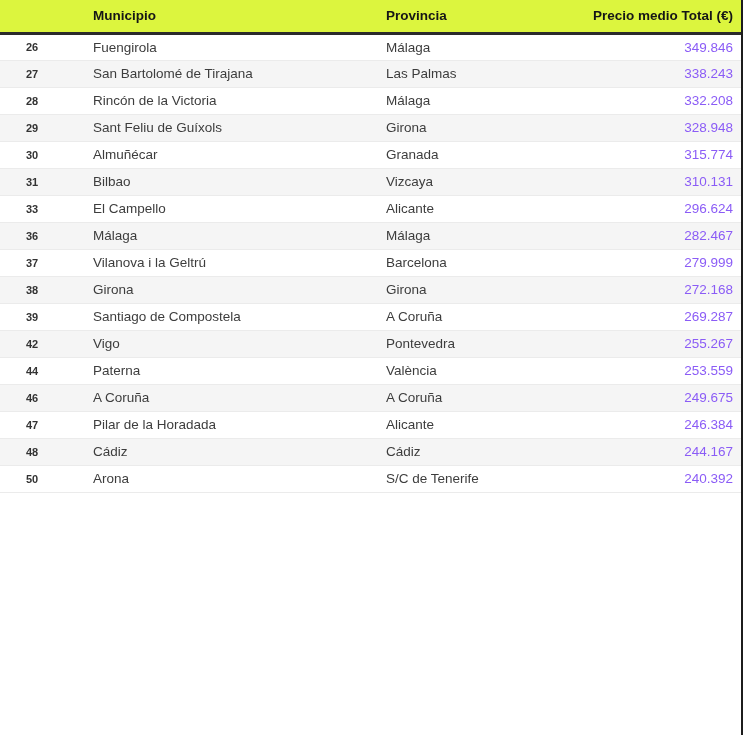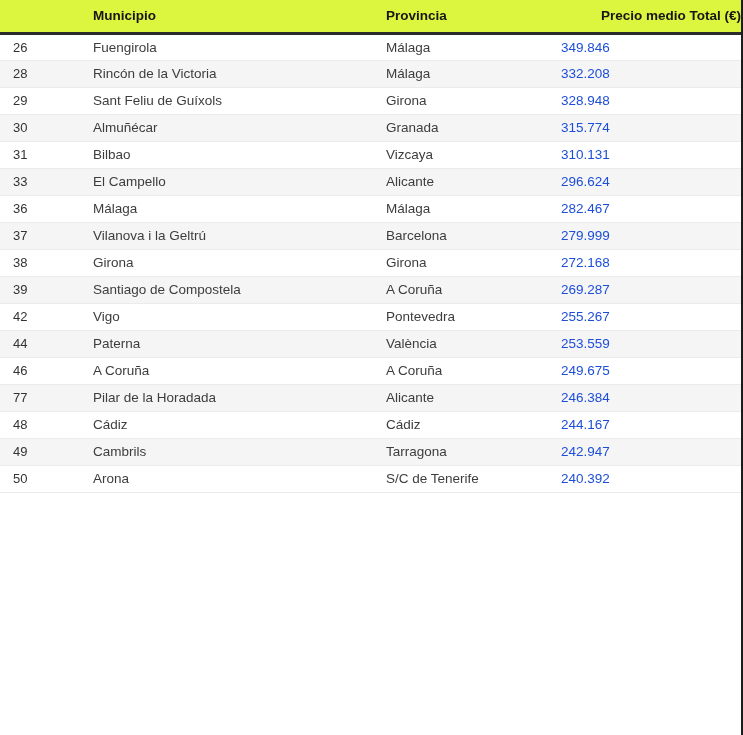--- a/index.html
+++ b/index.html
@@ -31,45 +31,45 @@
     color: #161616;
     font-size: 13.5px;
     font-weight: 700;
     text-align: left;
     height: 33px;
     padding: 0;
     vertical-align: middle;
     border-bottom: 3px solid #2b2b2b;
     white-space: nowrap;
   }
-  thead th.h-precio { text-align: right; }
+  thead th.h-precio { text-align: right; padding-right: 8px; }
 
   tbody td {
     height: 27px;
     padding: 0;
     vertical-align: middle;
     font-size: 13.5px;
     color: #3d3d3d;
     border-bottom: 1px solid #ebebeb;
     white-space: nowrap;
     overflow: hidden;
   }
   tbody tr { background: #ffffff; }
   tbody tr:nth-child(even) { background: #f5f5f5; }
 
   td.cell-rank {
-    padding-left: 13px;
-    font-size: 13px;
-    font-weight: 400;
+    padding-left: 26px;
+    font-size: 11px;
+    font-weight: 700;
     color: #333333;
   }
   td.cell-precio {
-    text-align: left;
+    text-align: right;
     padding-right: 8px;
-    color: #1d4ed8;
+    color: #8b5cf6;
   }
 </style>
 </head>
 <body>
 
 <div class="table-wrap">
   <table class="price-table">
     <colgroup>
       <col class="c-rank">
       <col class="c-municipio">
@@ -83,20 +83,26 @@
         <th class="h-provincia">Provincia</th>
         <th class="h-precio">Precio medio Total (€)</th>
       </tr>
     </thead>
     <tbody>
         <tr>
     <td class="cell-rank">26</td>
     <td class="cell-municipio">Fuengirola</td>
     <td class="cell-provincia">Málaga</td>
     <td class="cell-precio">349.846</td>
+  </tr>
+        <tr>
+    <td class="cell-rank">27</td>
+    <td class="cell-municipio">San Bartolomé de Tirajana</td>
+    <td class="cell-provincia">Las Palmas</td>
+    <td class="cell-precio">338.243</td>
   </tr>
         <tr>
     <td class="cell-rank">28</td>
     <td class="cell-municipio">Rincón de la Victoria</td>
     <td class="cell-provincia">Málaga</td>
     <td class="cell-precio">332.208</td>
   </tr>
         <tr>
     <td class="cell-rank">29</td>
     <td class="cell-municipio">Sant Feliu de Guíxols</td>
@@ -157,36 +163,30 @@
     <td class="cell-provincia">València</td>
     <td class="cell-precio">253.559</td>
   </tr>
         <tr>
     <td class="cell-rank">46</td>
     <td class="cell-municipio">A Coruña</td>
     <td class="cell-provincia">A Coruña</td>
     <td class="cell-precio">249.675</td>
   </tr>
         <tr>
-    <td class="cell-rank">77</td>
+    <td class="cell-rank">47</td>
     <td class="cell-municipio">Pilar de la Horadada</td>
     <td class="cell-provincia">Alicante</td>
     <td class="cell-precio">246.384</td>
   </tr>
         <tr>
     <td class="cell-rank">48</td>
     <td class="cell-municipio">Cádiz</td>
     <td class="cell-provincia">Cádiz</td>
     <td class="cell-precio">244.167</td>
-  </tr>
-        <tr>
-    <td class="cell-rank">49</td>
-    <td class="cell-municipio">Cambrils</td>
-    <td class="cell-provincia">Tarragona</td>
-    <td class="cell-precio">242.947</td>
   </tr>
         <tr>
     <td class="cell-rank">50</td>
     <td class="cell-municipio">Arona</td>
     <td class="cell-provincia">S/C de Tenerife</td>
     <td class="cell-precio">240.392</td>
   </tr>
       </tbody>
   </table>
 </div>

